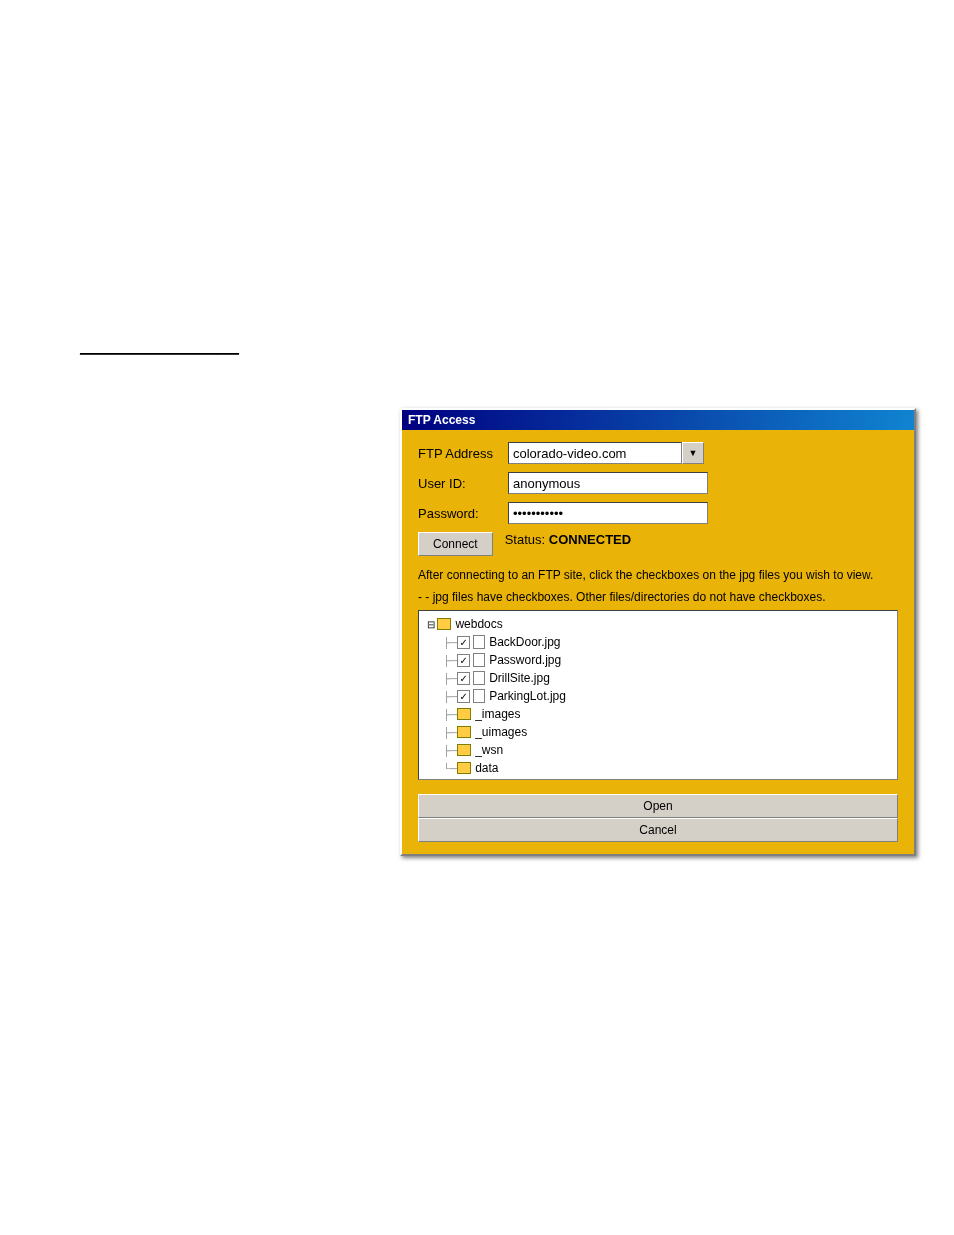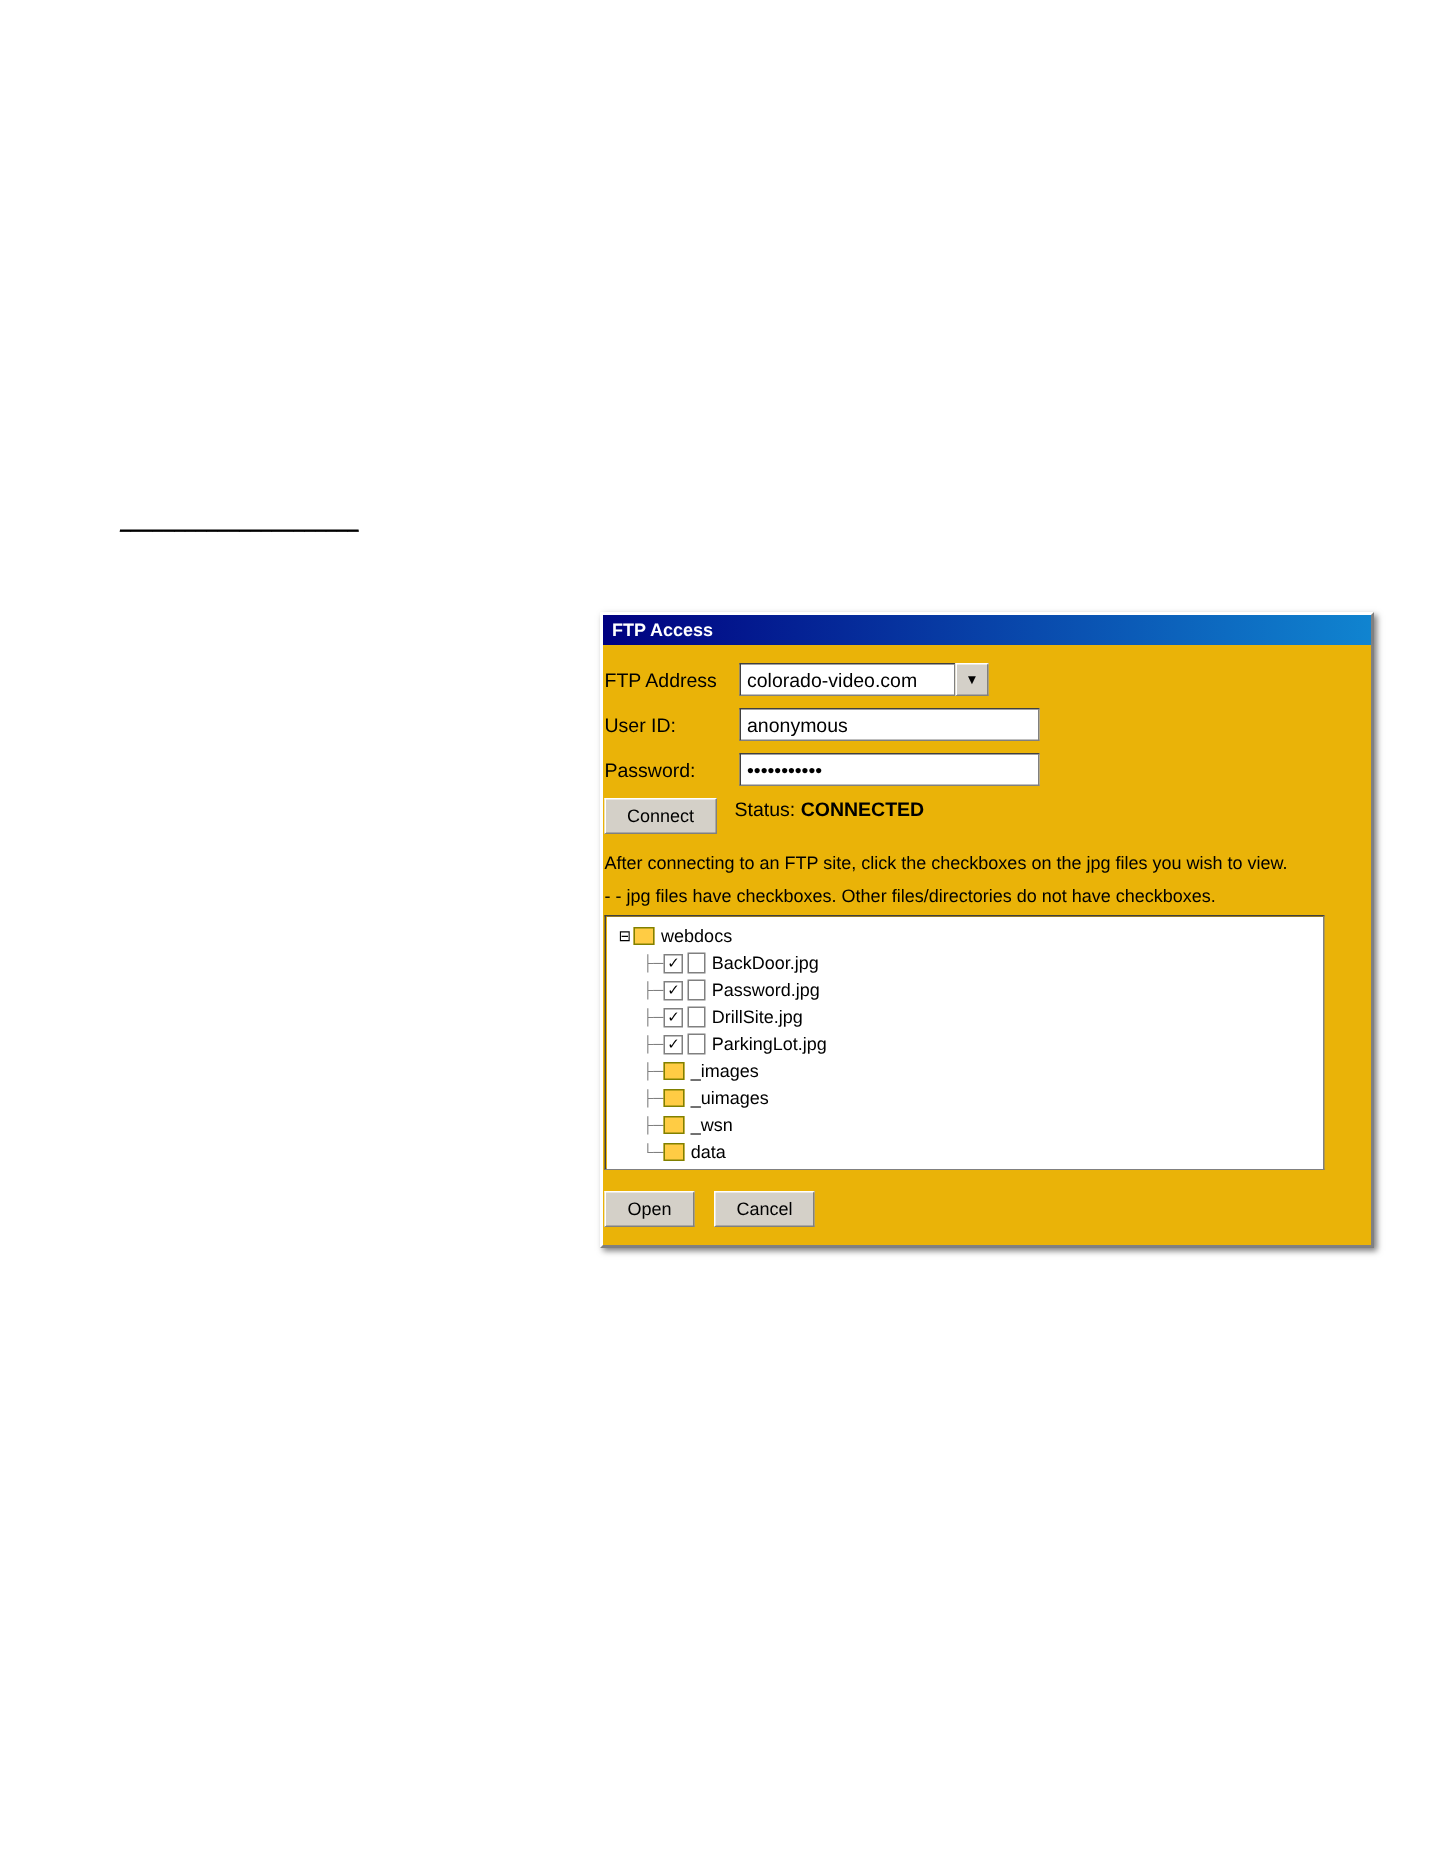--- a/index.html
+++ b/index.html
@@ -47,21 +47,21 @@
       color: #ffffff;
       font-size: 12px;
       font-weight: bold;
       padding: 3px 6px;
       height: 20px;
       display: flex;
       align-items: center;
     }
 
     .dialog-body {
-      padding: 12px 1px;
+      padding: 12px 16px;
     }
 
     .form-row {
       display: flex;
       align-items: center;
       margin-bottom: 8px;
     }
 
     .form-label {
       width: 90px;
@@ -81,21 +81,21 @@
       padding: 2px 4px;
       font-family: Arial, sans-serif;
     }
 
     .dropdown-wrapper {
       display: flex;
       align-items: center;
     }
 
     .form-input-dropdown {
-      width: 144px;
+      width: 174px;
       height: 22px;
       background: #ffffff;
       border: 1px solid #808080;
       border-top-color: #404040;
       border-left-color: #404040;
       font-size: 13px;
       padding: 2px 4px;
       font-family: Arial, sans-serif;
     }
 
@@ -208,23 +208,24 @@
     }
 
     .item-label {
       font-size: 12px;
       font-family: Arial, sans-serif;
       text-align: center;
     }
 
     .bottom-buttons {
       display: flex;
-      gap: 13px;
+      gap: 0;
       justify-content: flex-start;
       padding-top: 4px;
+      flex-direction: column;
     }
 
     .tree-line {
       color: #808080;
       font-size: 10px;
       margin-right: 0;
     }
   </style>
 </head>
 <body>

